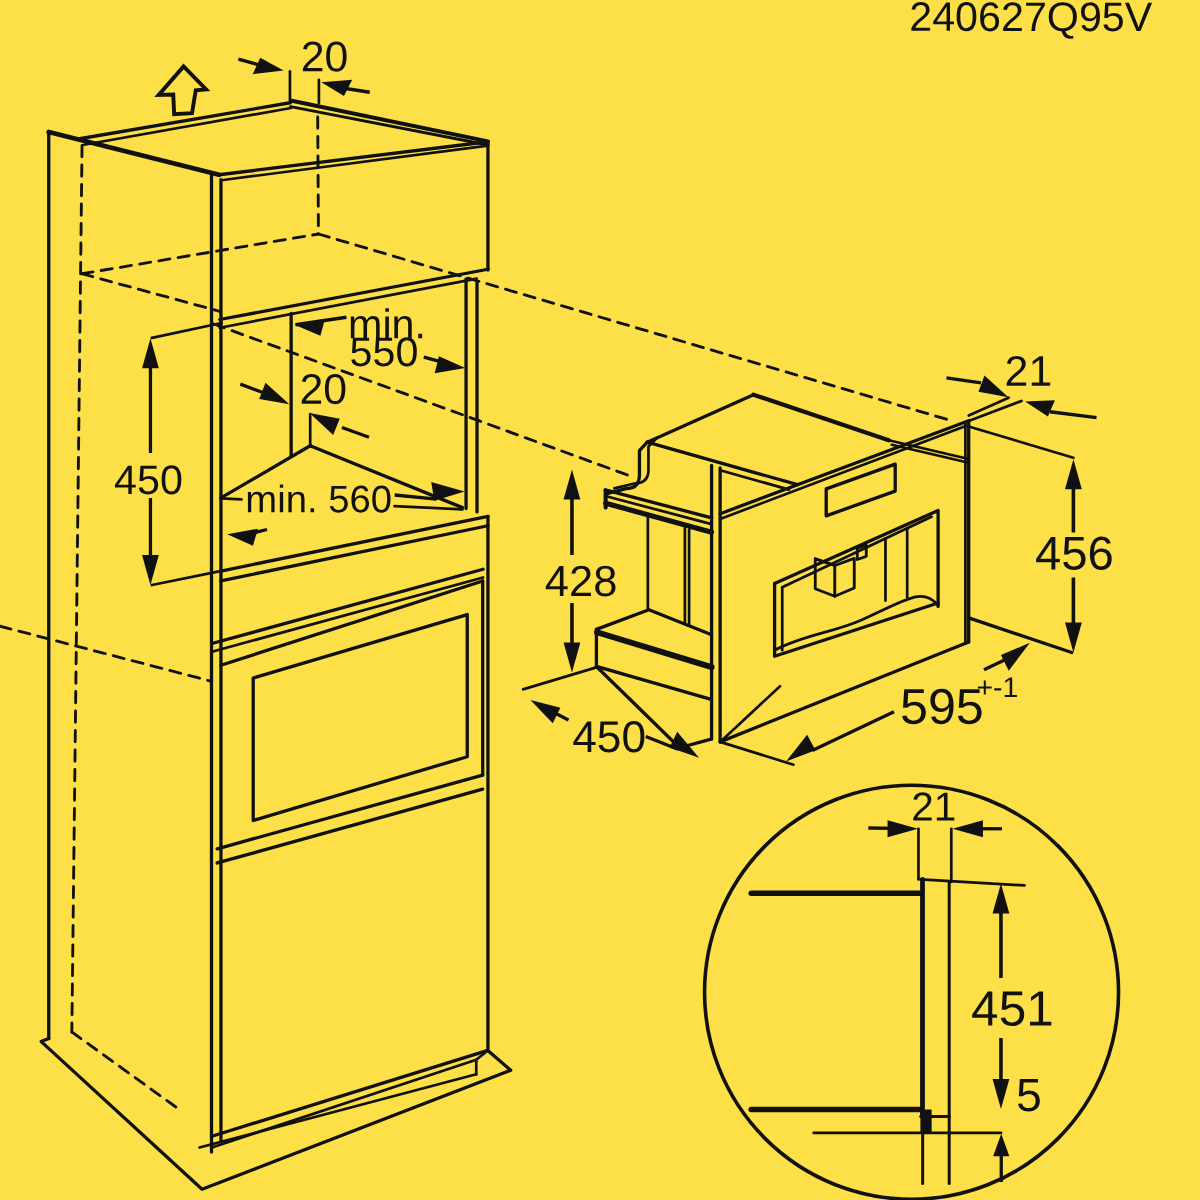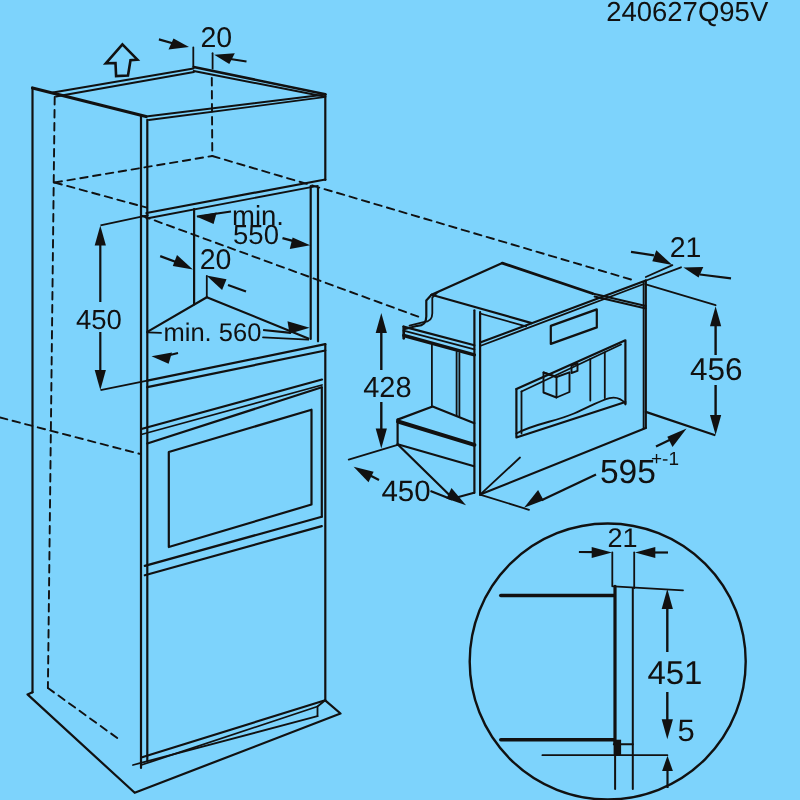--- a/index.html
+++ b/index.html
@@ -1,16 +1,16 @@
 <!DOCTYPE html>
 <html><head>
 <meta charset="utf-8">
 <style>
 html,body{margin:0;padding:0;background:#fff;}
-#page{width:800px;height:800px;position:relative;background:#7dd3fc;overflow:hidden;}
+#page{width:800px;height:800px;position:relative;background:#fde047;overflow:hidden;}
 svg{position:absolute;left:0;top:0;}
 text{font-family:"Liberation Sans",sans-serif;fill:#111;-webkit-font-smoothing:antialiased;text-rendering:geometricPrecision;}
 </style>
 </head>
 <body>
 <div id="page">
 <svg width="800" height="800" viewBox="0 0 800 800" fill="none" stroke="#111" stroke-width="2.2" stroke-linecap="round" stroke-linejoin="round">
 
 <path d="M32.5,88 L32.5,692.3"></path>
 <path d="M32.5,88 L146,116.5" stroke-width="3.2"></path>

